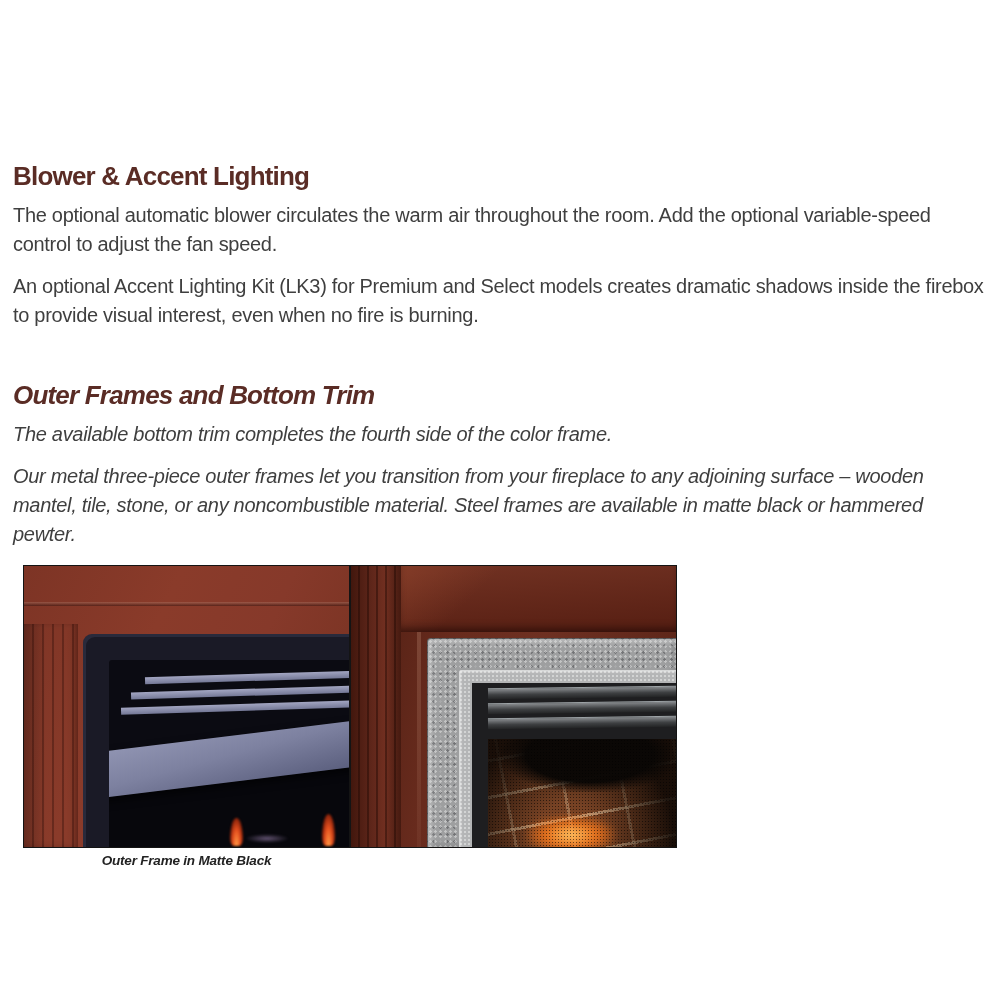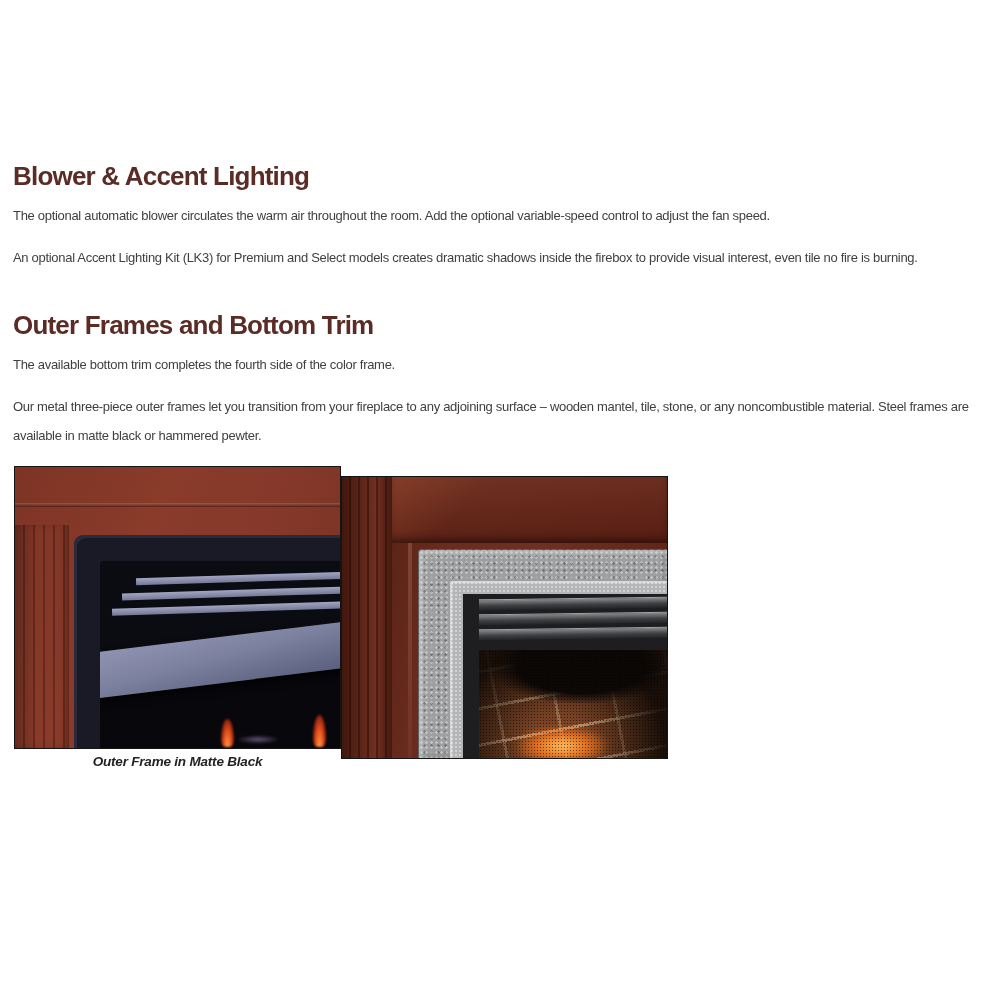--- a/index.html
+++ b/index.html
@@ -13,27 +13,27 @@
   .content { position:absolute; left:13px; top:162px; width:972px; }
 
   .sec-heading {
     margin:0 0 9px 0;
     font-size:26px; font-weight:bold; line-height:1.15;
     letter-spacing:-0.8px;
     color:#5a2c25;
   }
   .body-para {
     margin:0 0 13px 0;
-    font-size:13px; line-height:29px; letter-spacing:-0.3px;
+    font-size:20px; line-height:29px; letter-spacing:-0.3px;
     color:#3f3f3f;
   }
-  .sec-gap { display:block; margin-top:39px; }
+  .sec-gap { display:block; margin-top:51px;font-style:italic; }
 
   
-  .figures { display:flex; margin:16px 0 0 1px;align-items:center; }
+  .figures { display:flex; margin:16px 0 0 10px; }
   figure { margin:0; width:327px; }
   .photo {
     position:relative; width:325px; height:281px;
     overflow:hidden; border:1px solid #141414; background:#000;
   }
   figcaption {
     margin-top:5px; text-align:center;
     font-size:13.5px; font-weight:bold; font-style:italic;
     letter-spacing:-0.2px; color:#222222;
   }
@@ -178,21 +178,21 @@
 </style>
 </head>
 <body>
 
 <div class="page">
   <main class="content">
 
     <section>
       <h2 class="sec-heading">Blower &amp; Accent Lighting</h2>
       <p class="body-para">The optional automatic blower circulates the warm air throughout the room. Add the optional variable-speed control to adjust the fan speed.</p>
-      <p class="body-para">An optional Accent Lighting Kit (LK3) for Premium and Select models creates dramatic shadows inside the firebox to provide visual interest, even tile no fire is burning.</p>
+      <p class="body-para">An optional Accent Lighting Kit (LK3) for Premium and Select models creates dramatic shadows inside the firebox to provide visual interest, even when no fire is burning.</p>
     </section>
 
     <section class="sec-gap">
       <h2 class="sec-heading">Outer Frames and Bottom Trim</h2>
       <p class="body-para">The available bottom trim completes the fourth side of the color frame.</p>
       <p class="body-para">Our metal three-piece outer frames let you transition from your fireplace to any adjoining surface – wooden mantel, tile, stone, or any noncombustible material. Steel frames are available in matte black or hammered pewter.</p>
     </section>
 
     <div class="figures">
 

